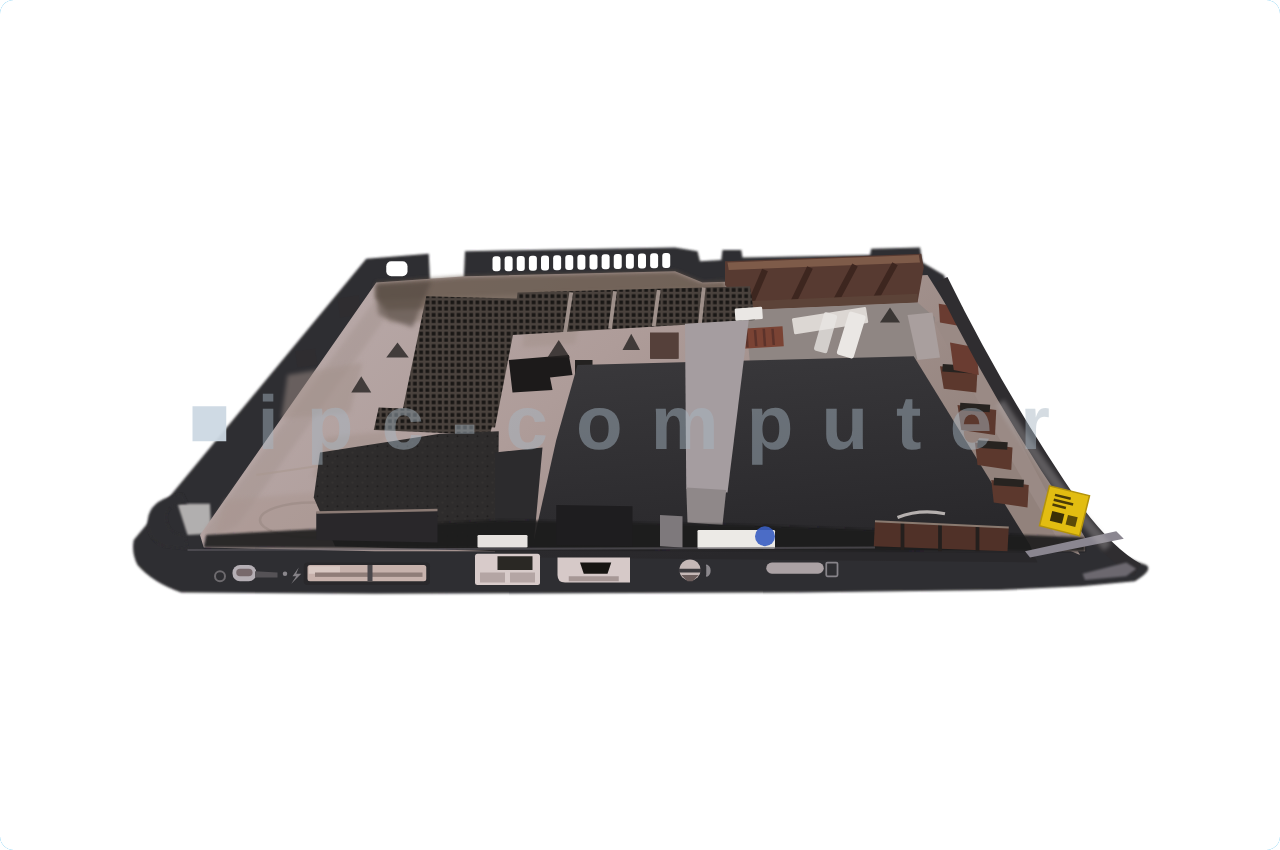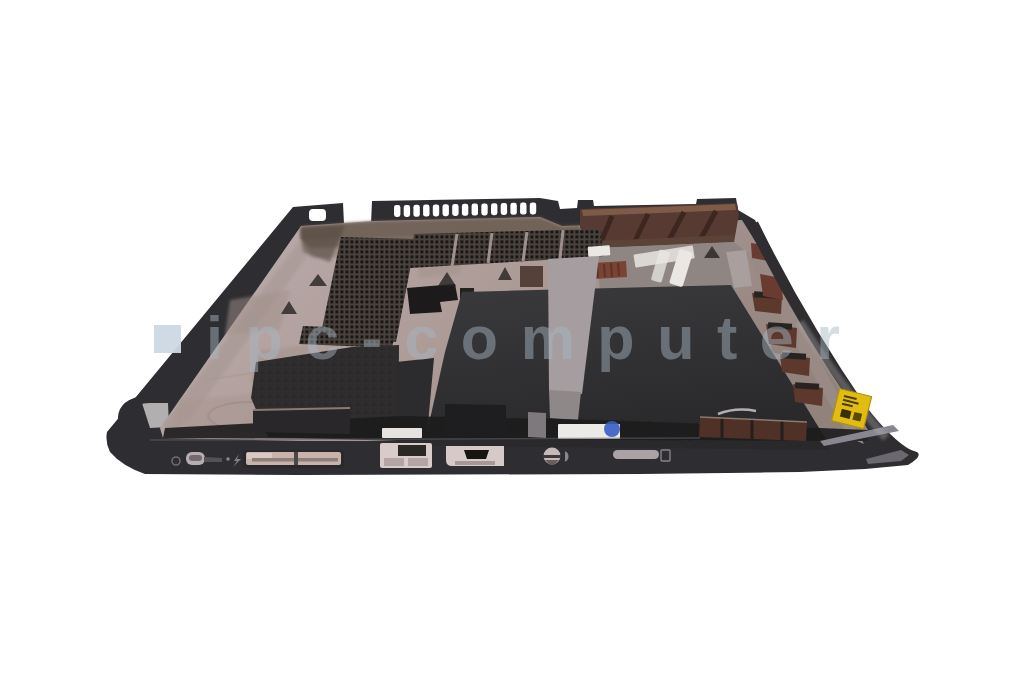--- a/index.html
+++ b/index.html
@@ -1,17 +1,17 @@
 <!DOCTYPE html>
 <html><head>
 <meta charset="utf-8">
 <style>
   html,body{margin:0;padding:0;background:#ffffff;}
   .wrap{width:1024px;height:680px;position:relative;overflow:hidden;background:#0ea5e9;
-        font-family:"Liberation Sans", sans-serif;}
+        font-family:"Liberation Sans", sans-serif;border-radius:11px;}
 </style>
 </head>
 <body>
 <div class="wrap">
 <svg style="filter:blur(0.6px)" width="1024" height="680" viewBox="0 0 1024 680">
 <defs>
   <pattern id="perf" width="5" height="5" patternUnits="userSpaceOnUse">
     <rect width="5" height="5" fill="#4a423d"></rect>
     <rect x="0.4" y="0.4" width="3" height="3" fill="#191715"></rect>
   </pattern>

